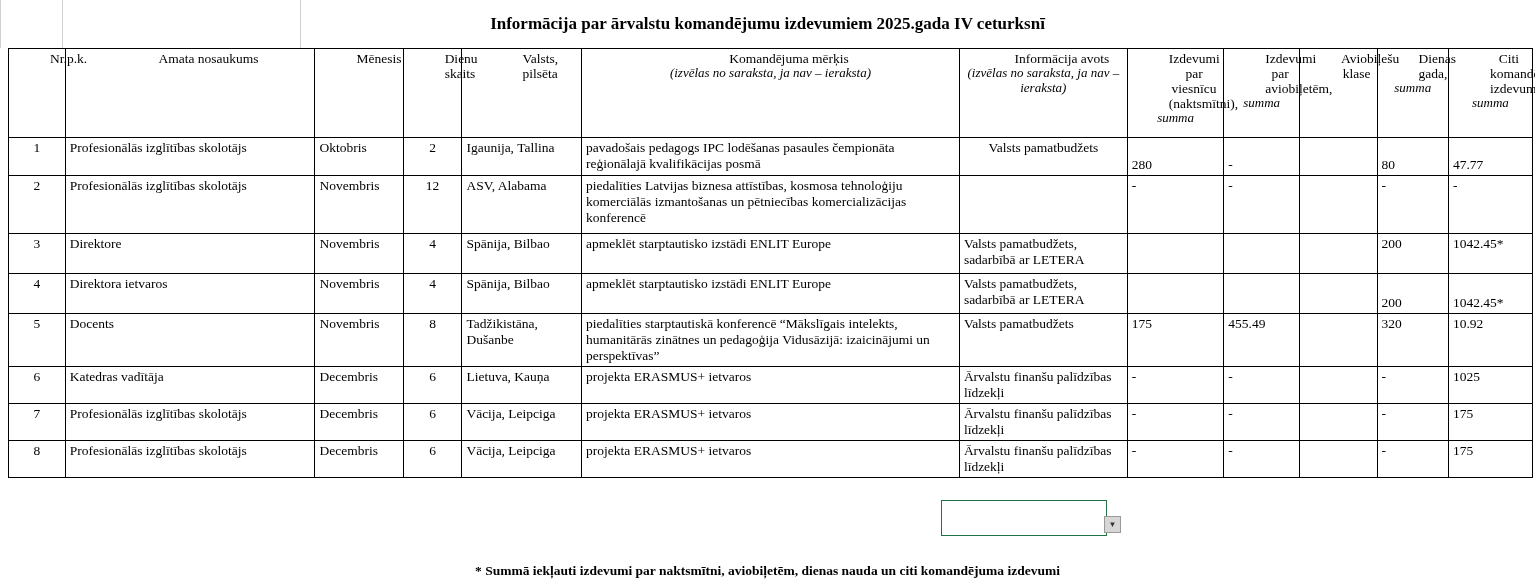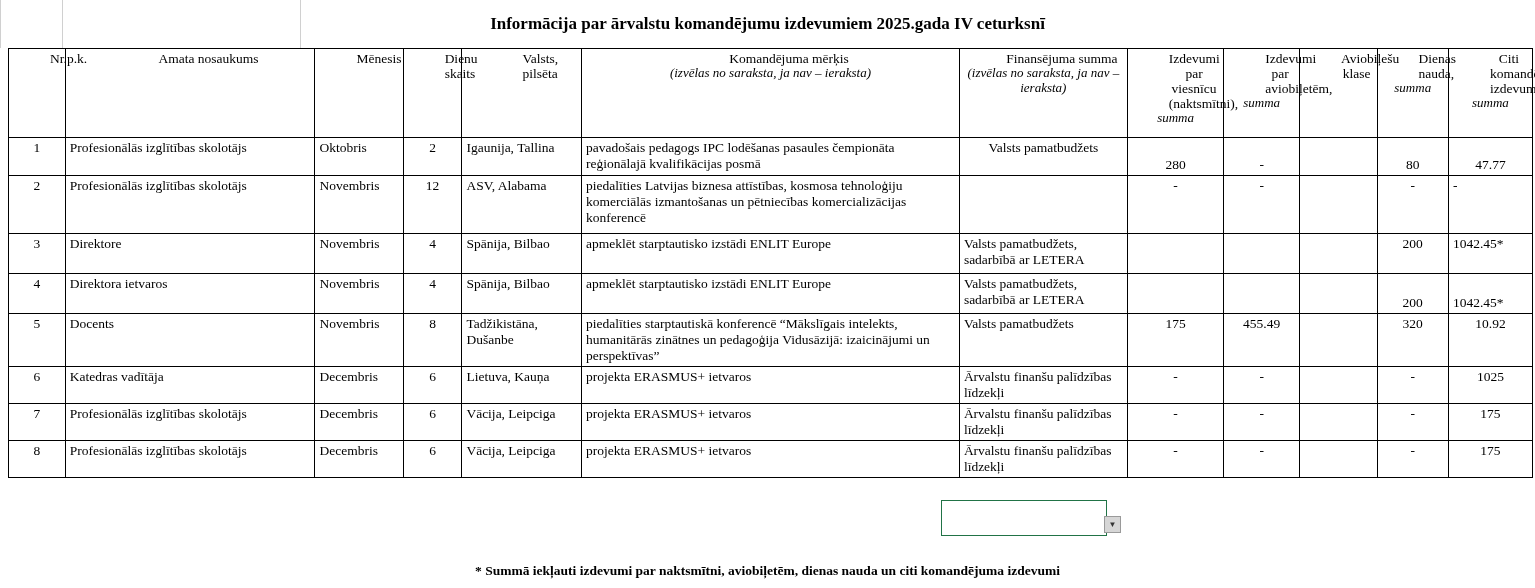--- a/index.html
+++ b/index.html
@@ -60,21 +60,21 @@
     font-style: italic;
     font-size: 13px;
     display: block;
   }
   thead .hdr-main {
     display: block;
     margin-left: 37px;
   }
   td.c-num { text-align: center; vertical-align: middle; }
   td.c-mid { vertical-align: middle; }
-  td.num-right { text-align: center; vertical-align: top; }
+  td.num-right { text-align: left; vertical-align: top; }
   td.num-right.bottomish { vertical-align: bottom; }
   td.dash-left { text-align: left; vertical-align: top; }
   .cell-pad { padding-left: 3px; }
   .footnote {
     position: absolute;
     left: 0;
     top: 563px;
     width: 1535px;
     text-align: center;
     font-size: 13.5px;
@@ -176,36 +176,36 @@
           <span class="hdr-main">Dienu skaits</span>
         </th>
         <th>
           <span class="hdr-main">Valsts, pilsēta</span>
         </th>
         <th>
           <span class="hdr-main">Komandējuma mērķis</span>
           <span class="hdr-sub">(izvēlas no saraksta, ja nav – ieraksta)</span>
         </th>
         <th>
-          <span class="hdr-main">Finansējuma summa</span>
+          <span class="hdr-main">Informācija avots</span>
           <span class="hdr-sub">(izvēlas no saraksta, ja nav – ieraksta)</span>
         </th>
         <th>
           <span class="hdr-main">Izdevumi par viesnīcu (naktsmītni),</span>
           <span class="hdr-sub">summa</span>
         </th>
         <th>
           <span class="hdr-main">Izdevumi par aviobiļetēm,</span>
           <span class="hdr-sub">summa</span>
         </th>
         <th>
           <span class="hdr-main">Aviobiļešu klase</span>
         </th>
         <th>
-          <span class="hdr-main">Dienas nauda,</span>
+          <span class="hdr-main">Dienas gada,</span>
           <span class="hdr-sub">summa</span>
         </th>
         <th>
           <span class="hdr-main">Citi komandējuma izdevumi,</span>
           <span class="hdr-sub">summa</span>
         </th>
       </tr>
     </thead>
     <tbody>
       <tr class="row-h-1">

